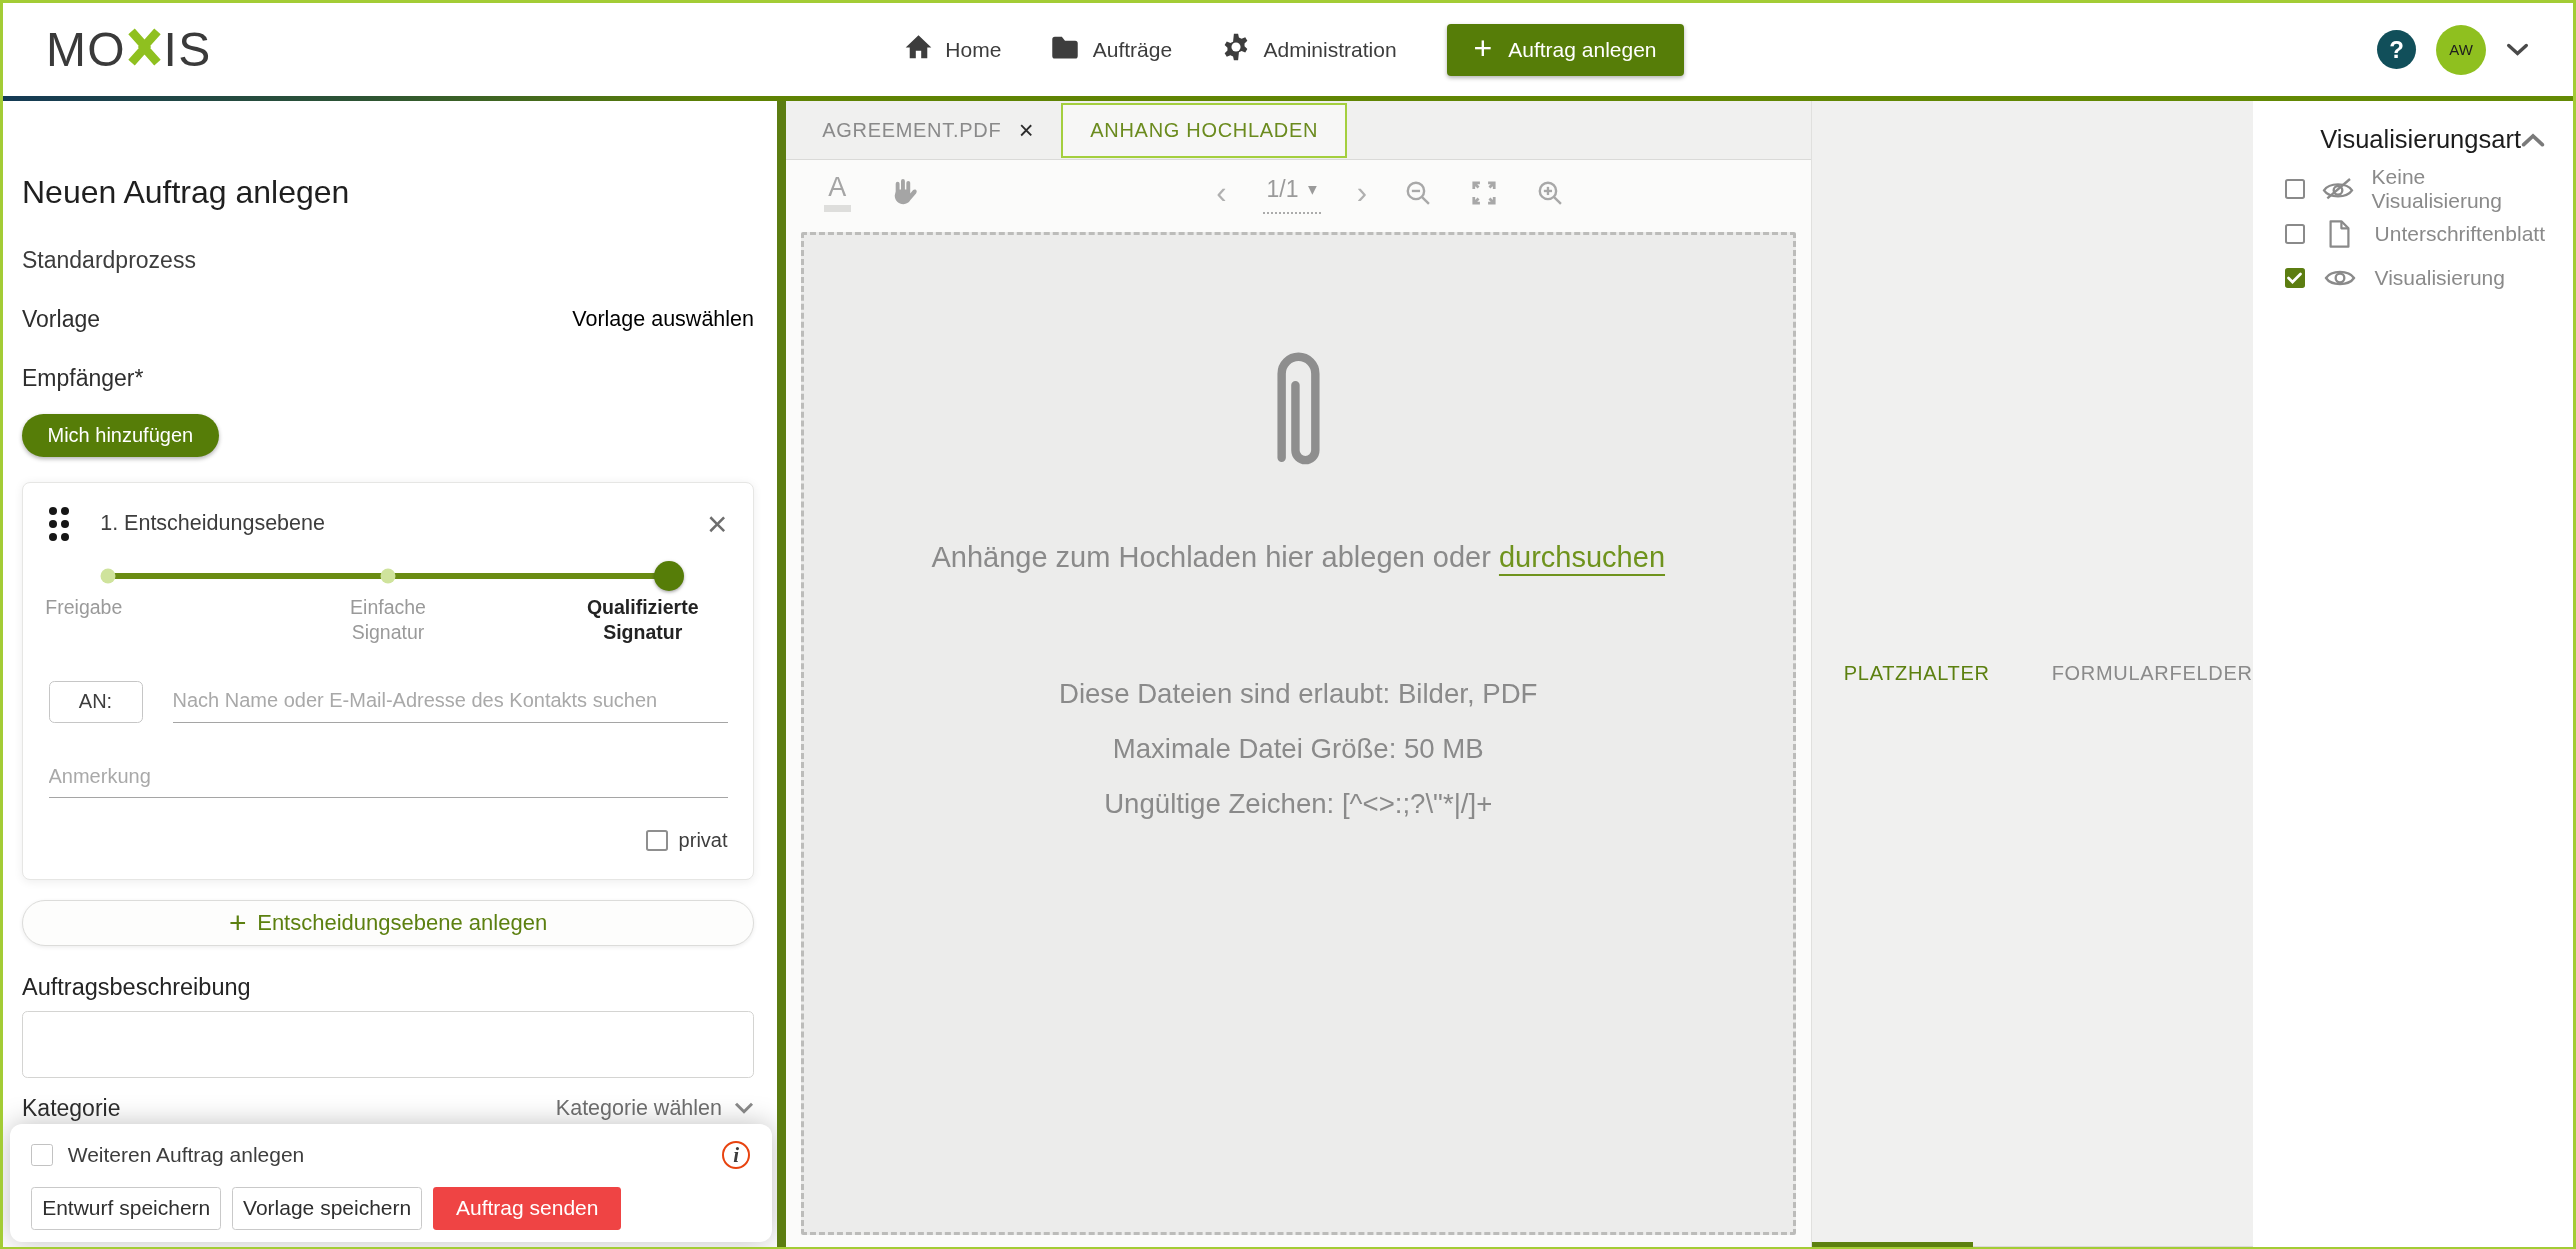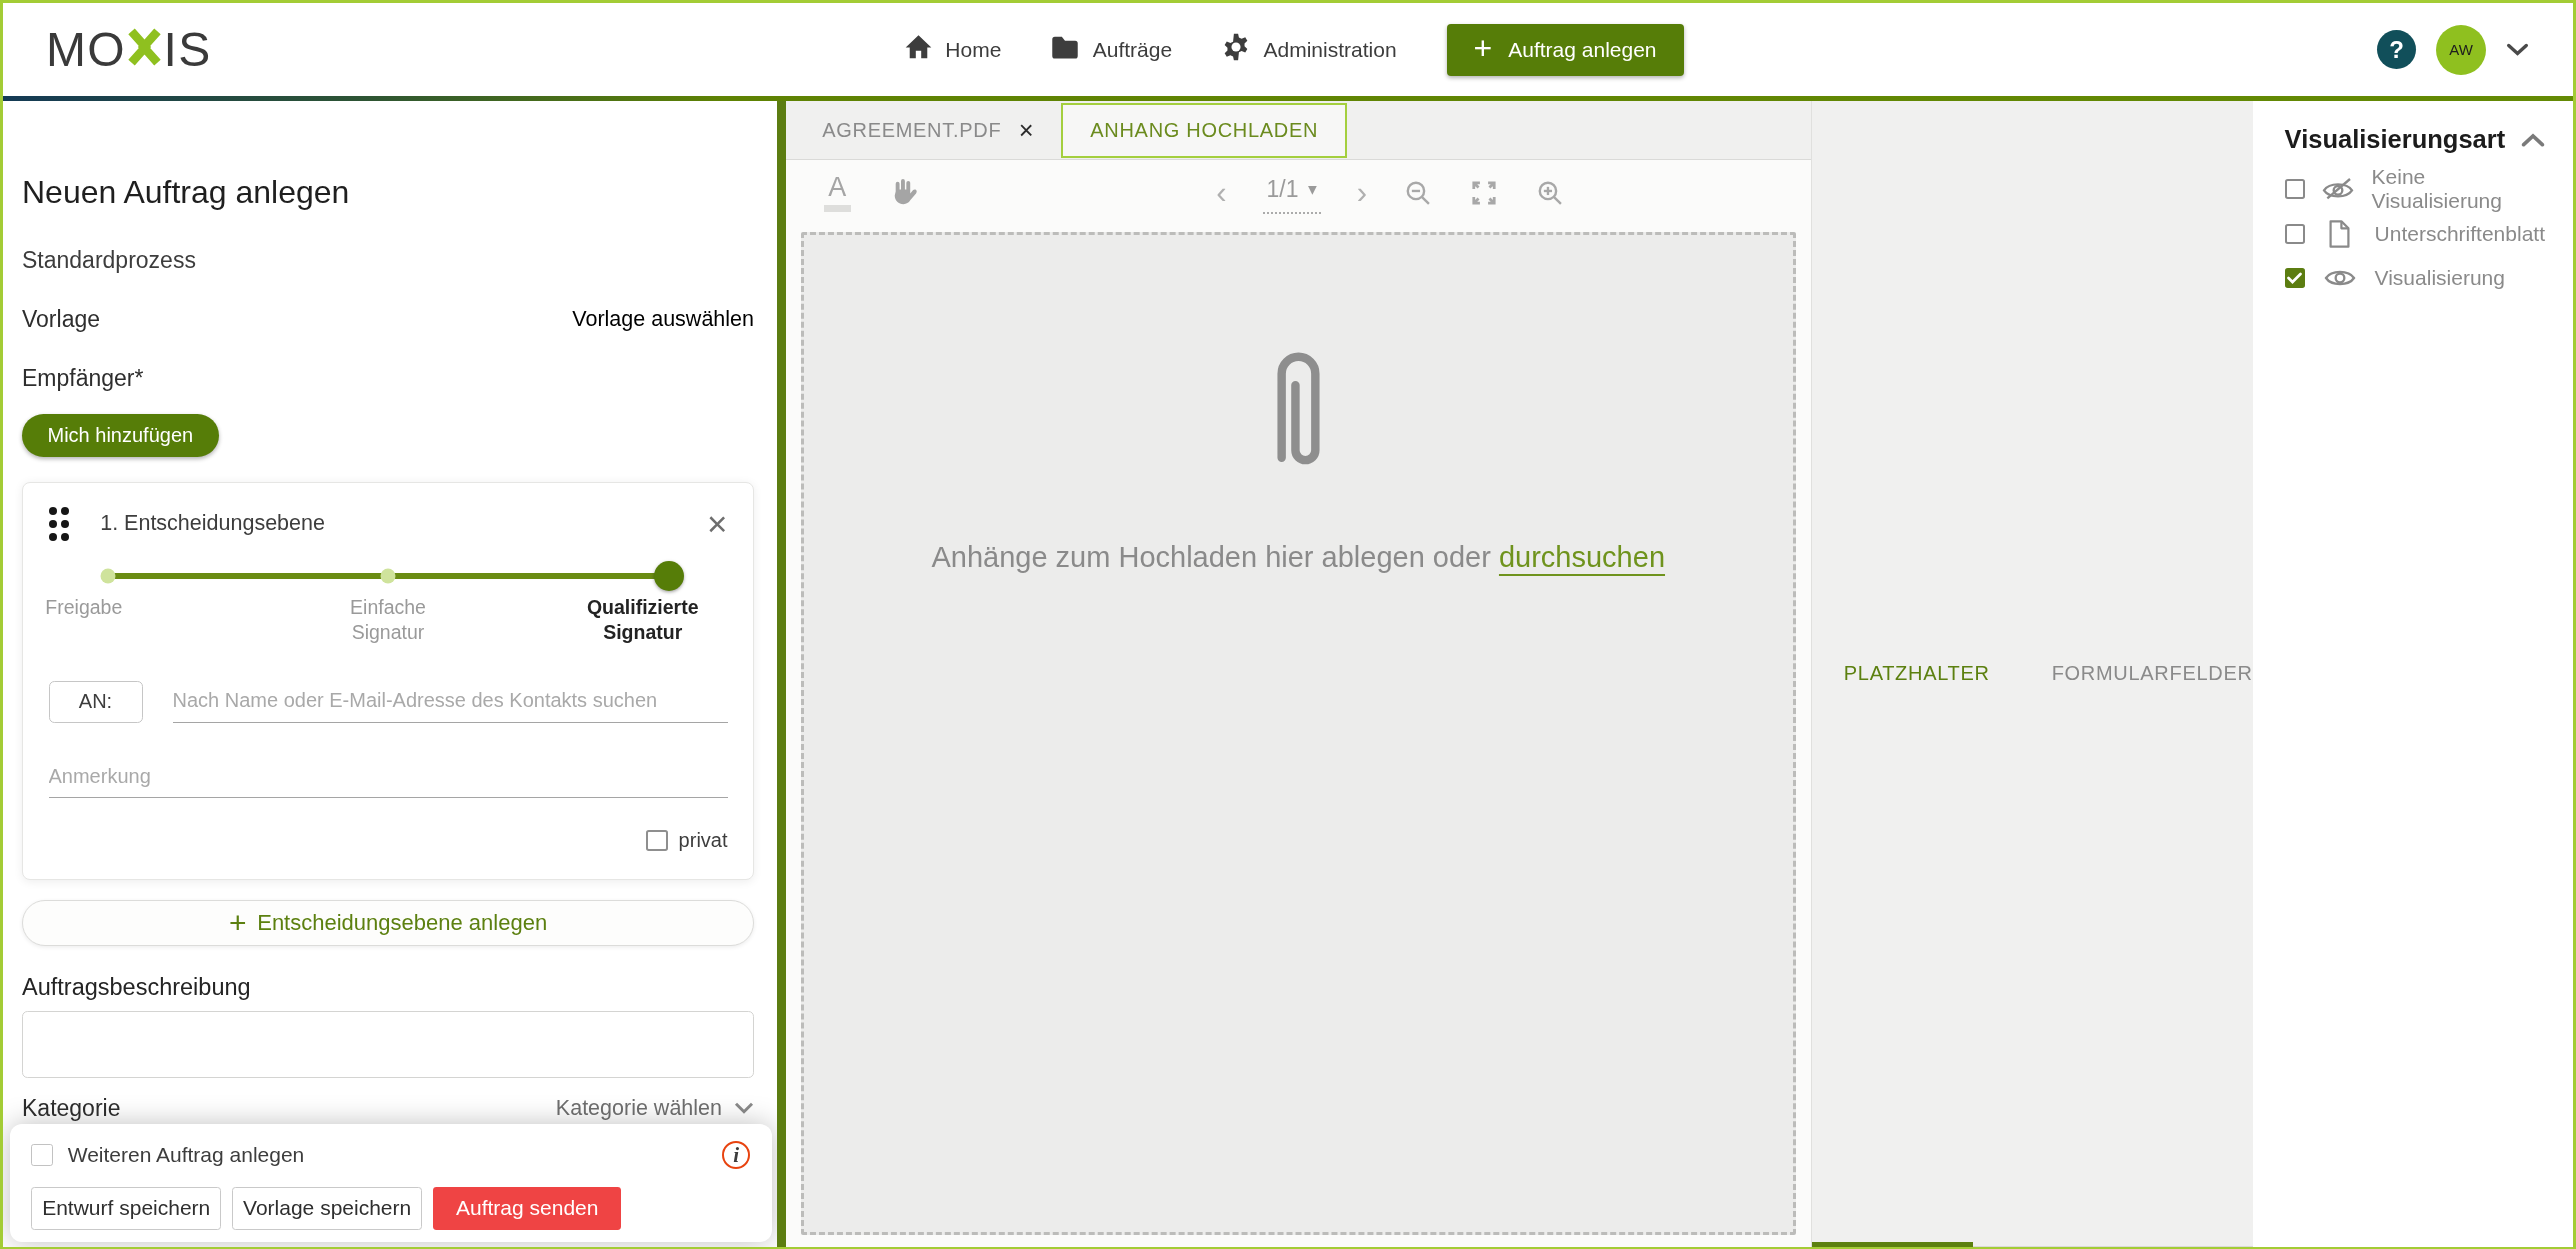--- a/index.html
+++ b/index.html
@@ -109,21 +109,21 @@
   .dz-rules p { margin:23px 0; font-size:27.6px; color:#8a8a8a; }
 
   
   .right-panel { flex:0 0 436px; background:#fff; border-left:0.7px solid #e0e0de; display:flex; flex-direction:row; }
   .rp-tabbar { flex:0 0 59px; background:#f0f0ef; border-bottom:0.7px solid #dadad8; position:relative; display:flex; align-items:center; gap:62px; padding-left:32px; }
   .rp-tab { font-size:20px; letter-spacing:0.7px; cursor:pointer; }
   .rp-tab.active { color:#5c8010; }
   .rp-tab.idle { color:#8a8a8a; }
   .rp-underline { position:absolute; left:0; bottom:-0.7px; width:161px; height:4.7px; background:#5c8010; }
   .rp-content { padding:24px 28px 0 32px; }
-  .rp-head { display:flex; align-items:center; justify-content:space-between;font-weight:bold; }
+  .rp-head { display:flex; align-items:center; justify-content:flex-end; }
   .rp-title { font-size:25.5px; color:#1c1c1c; }
   .rp-collapse { cursor:pointer; display:flex; }
   .rp-options { margin-top:17.5px; display:flex; flex-direction:column; gap:9.4px; }
   .opt-row { display:flex; align-items:center; gap:17.5px; height:35px; }
   .opt-row .cb { width:20px; height:20px; border-color:#8a8a8a; }
   .cb.checked { background:#5c7d11; border-color:#5c7d11; display:flex; align-items:center; justify-content:center; }
   .opt-label { font-size:21px; color:#8a8a8a; }
   .opt-icon { width:35px; display:flex; justify-content:center; }
 </style>
 </head>
@@ -359,20 +359,25 @@
       <div class="dropzone-outer">
         <div class="dropzone">
           <span class="dz-clip">
             <svg width="77" height="134" viewBox="0 0 100 175" fill="none" stroke="#8e8e8e" stroke-width="11" stroke-linecap="round">
               <path d="M28 150 V40 a22 22 0 0 1 44 0 v100 a13 13 0 0 1 -26 0 V55"></path>
             </svg>
           </span>
           <div class="dz-headline">
             <span>Anhänge zum Hochladen hier ablegen oder</span>
             <a>durchsuchen</a>
+          </div>
+          <div class="dz-rules">
+            <p>Diese Dateien sind erlaubt: Bilder, PDF</p>
+            <p>Maximale Datei Größe: 50 MB</p>
+            <p>Ungültige Zeichen: [^&lt;&gt;:;?\"*|/]+</p>
           </div>
         </div>
       </div>
     </div>
 
     <div class="right-panel">
       <div class="rp-tabbar">
         <span class="rp-tab active">PLATZHALTER</span>
         <span class="rp-tab idle">FORMULARFELDER</span>
         <span class="rp-underline"></span>

